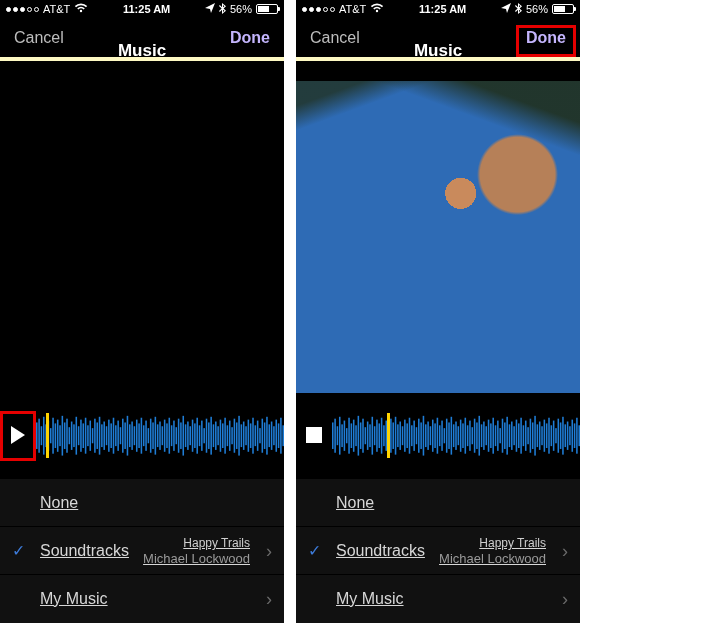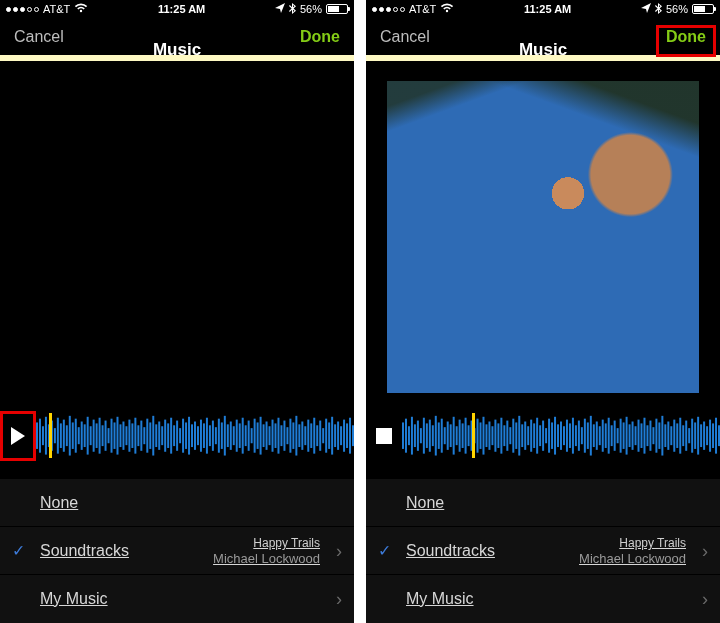--- a/index.html
+++ b/index.html
@@ -1,34 +1,34 @@
 <!DOCTYPE html>
 <html><head>
 <meta charset="utf-8">
 <style>
   * { box-sizing: border-box; margin: 0; padding: 0; }
   html, body { width: 720px; height: 623px; background: #fff; font-family: -apple-system, "Helvetica Neue", Arial, sans-serif; }
-  .stage { display: flex; gap: 12px; width: 720px; height: 623px; }
+  .stage { display: flex; gap: 12px; width: 580px; height: 623px; }
   .phone { width: 354px; height: 623px; background: #000; color: #fff; display: flex; flex-direction: column; overflow: hidden; position: relative; }
 
   
   .status { height: 20px; display: flex; align-items: center; justify-content: space-between; padding: 0 6px; font-size: 11px; font-weight: 500; color: #fff; }
   .status .left, .status .right { display: flex; align-items: center; gap: 4px; }
   .dots { display: flex; gap: 2px; align-items: center; }
   .dot { width: 5px; height: 5px; border-radius: 50%; border: 1px solid #fff; }
   .dot.fill { background: #fff; }
   .battery { width: 22px; height: 10px; border: 1px solid #fff; border-radius: 2px; position: relative; }
   .battery::after { content: ""; position: absolute; right: -3px; top: 2px; width: 2px; height: 4px; background: #fff; border-radius: 0 1px 1px 0; }
   .battery .fill { position: absolute; left: 1px; top: 1px; bottom: 1px; width: 56%; background: #fff; }
 
   
-  .nav { height: 44px; display: flex; align-items: center; justify-content: space-between; padding: 0 14px; border-bottom: 6px solid #fef9c3; }
+  .nav { height: 44px; display: flex; align-items: center; justify-content: space-between; padding: 0 14px; border-bottom: 4px solid #fef9c3; }
   .nav .left { color: #bdbdbd; font-size: 16px; }
   .nav .title { color: #fff; font-size: 17px; font-weight: 600; position: absolute; left: 0; right: 0; text-align: center; pointer-events: none; margin-top: 26px; }
-  .nav .right { color: #84cc16; font-size: 16px; font-weight: 600; }
+  .nav .right { color: #c4b5fd; font-size: 16px; font-weight: 600; }
   .nav-wrap { position: relative; }
 
   
   .hl { position: absolute; border: 3px solid #e60000; pointer-events: none; z-index: 5; }
 
   
   .preview { flex: 0 0 352px; background: #000; display: flex; align-items: center; justify-content: center; }
   .preview.black { background: #000; }
   .landscape {
     width: 312px; height: 312px; margin: 18px auto;

